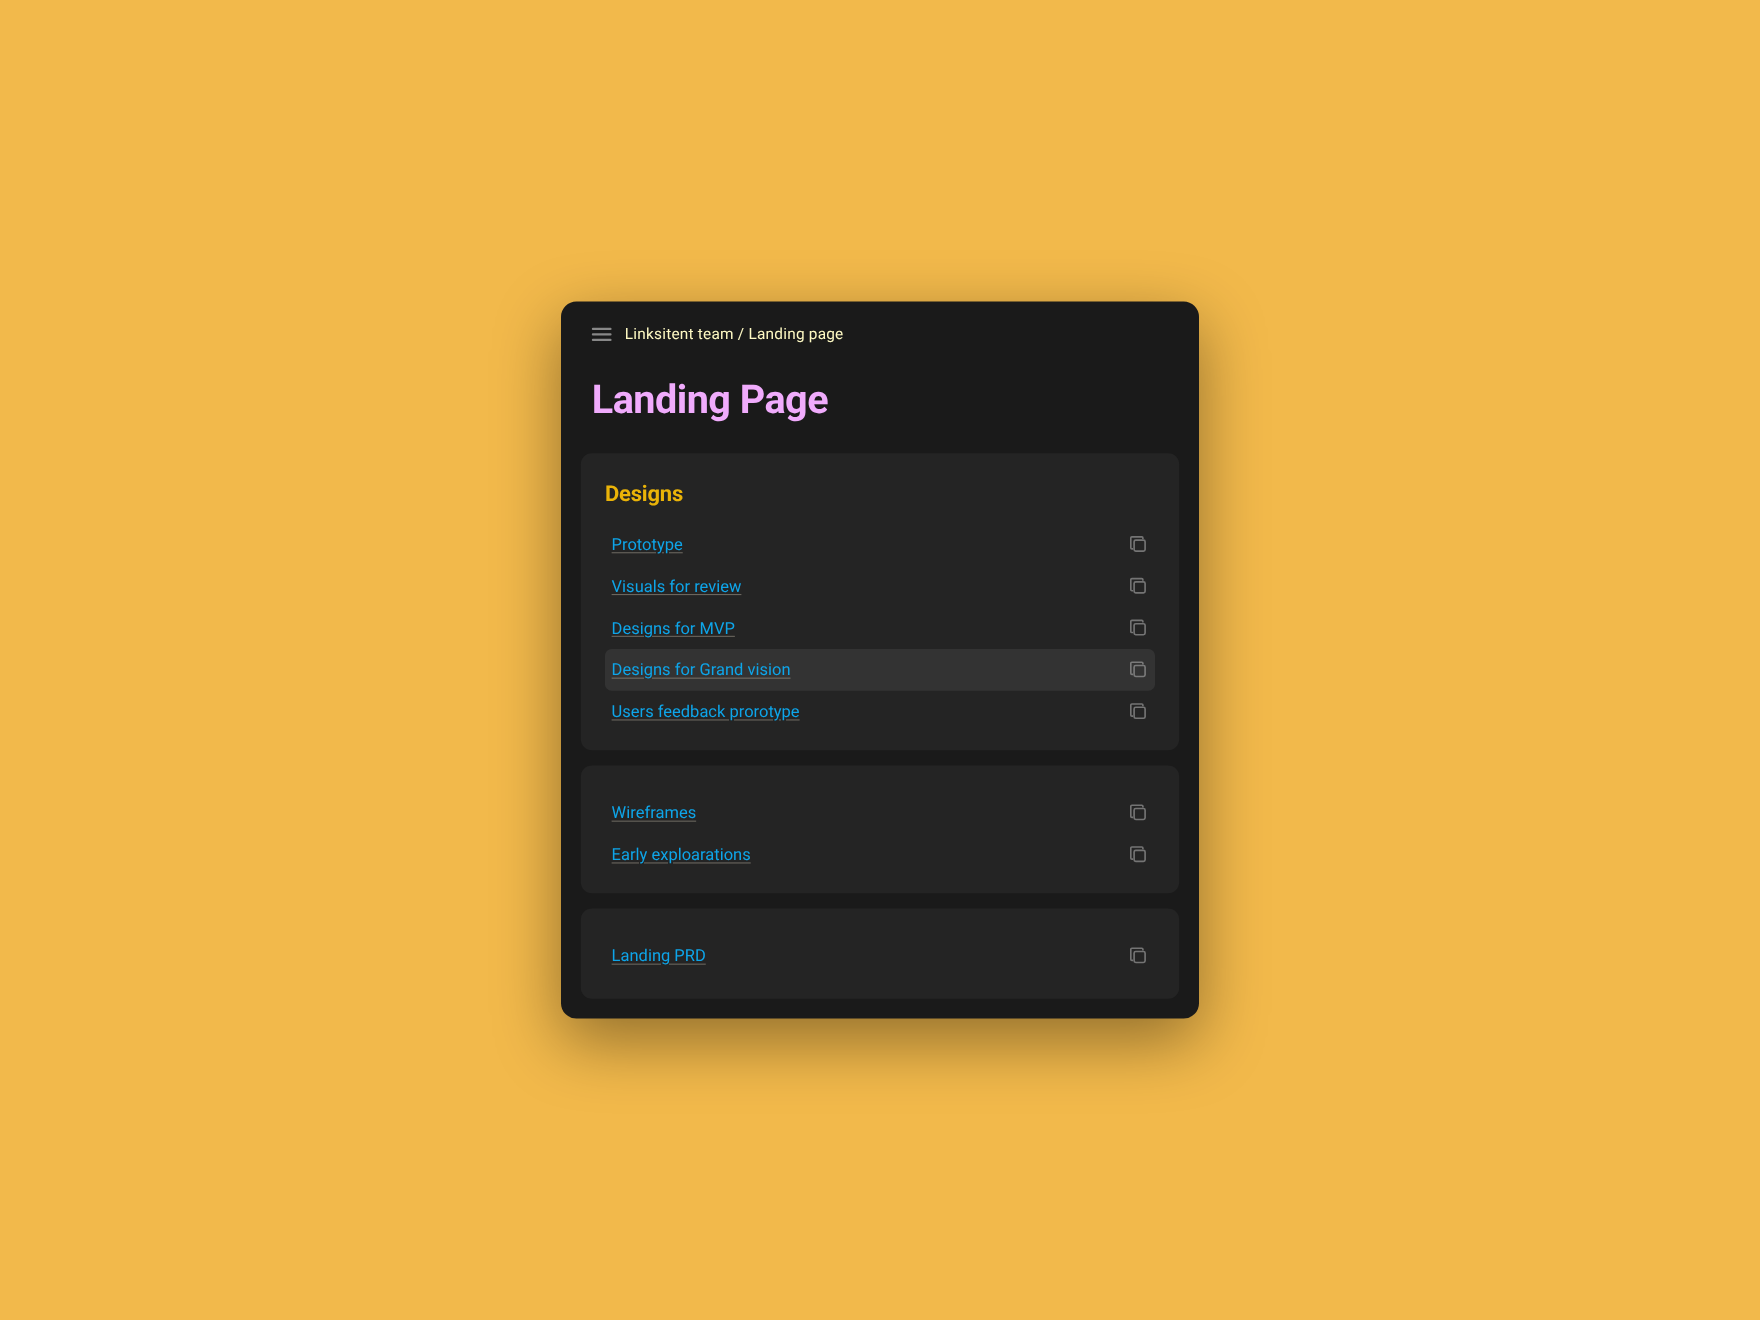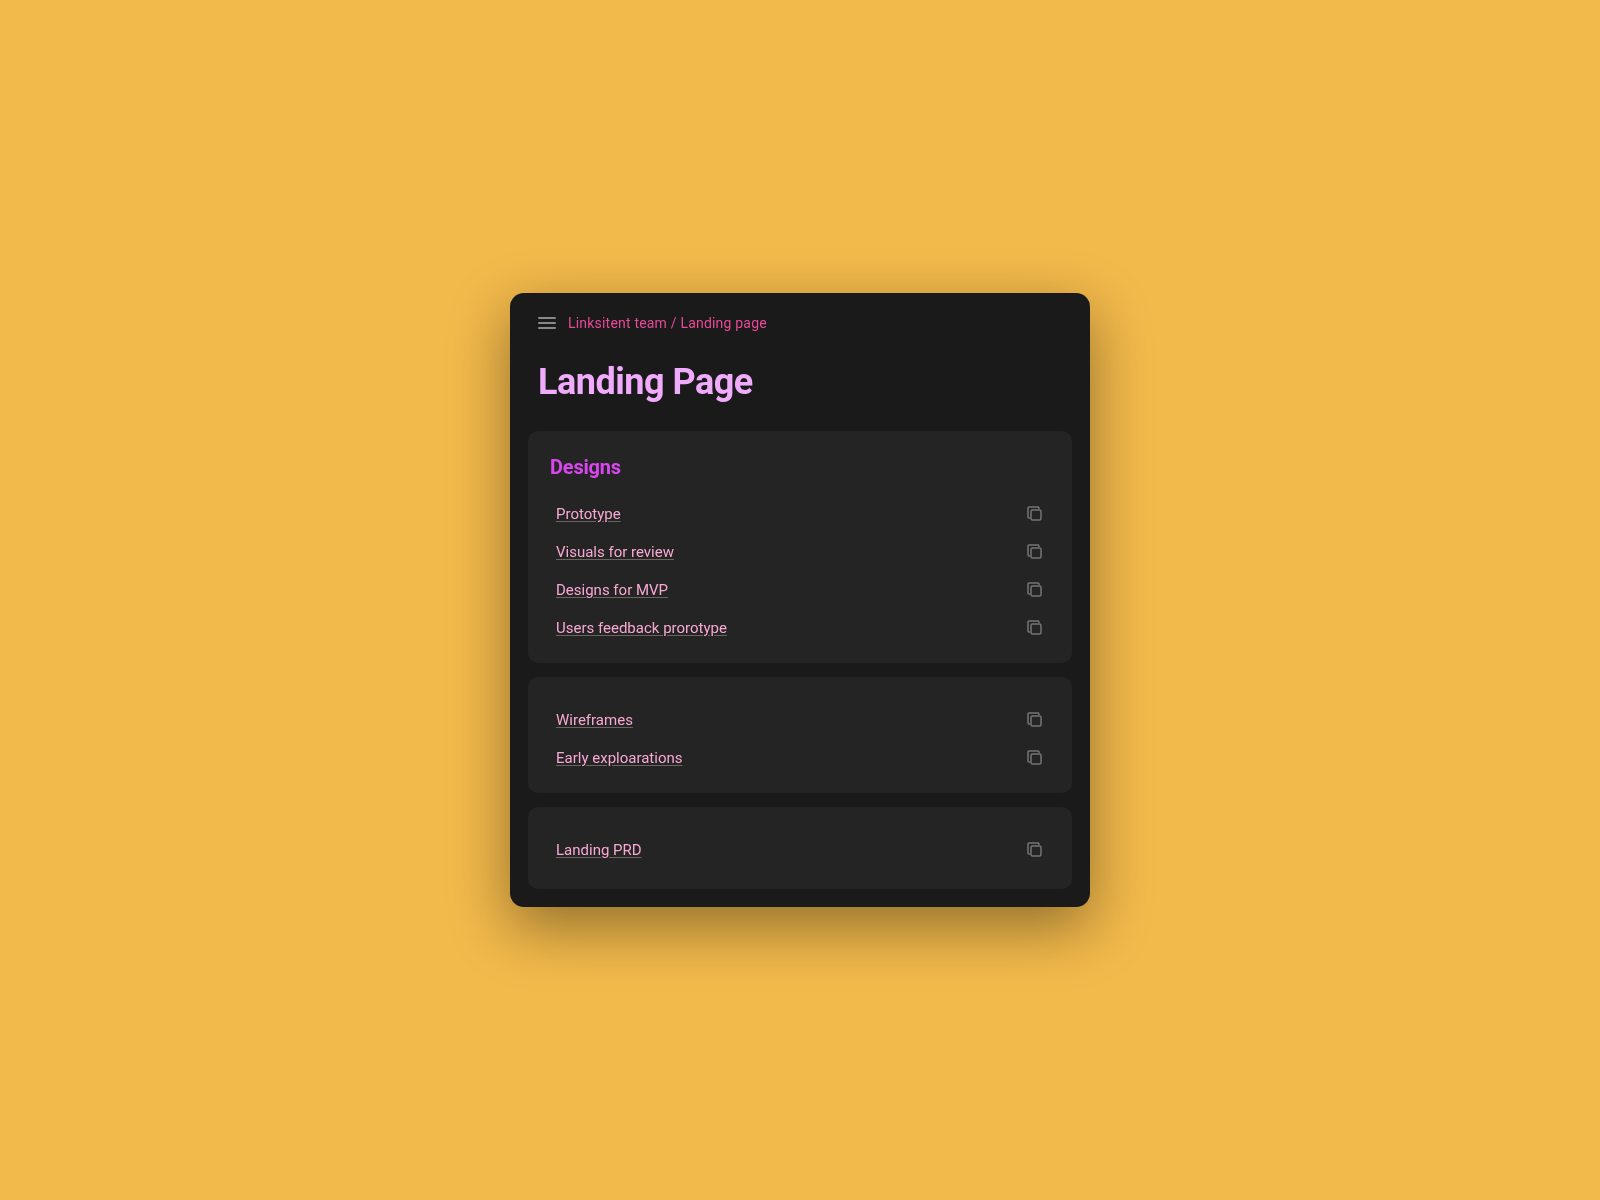--- a/index.html
+++ b/index.html
@@ -43,21 +43,21 @@
 
     .hamburger-icon span {
       display: block;
       width: 18px;
       height: 2px;
       background-color: #888;
       border-radius: 1px;
     }
 
     .breadcrumb {
-      color: #ec4899;
+      color: #fef9c3;
       font-size: 14px;
       letter-spacing: 0.2px;
     }
 
     .page-title-section {
       padding: 16px 28px 28px 28px;
     }
 
     .page-title {
       font-size: 36px;
@@ -75,42 +75,42 @@
 
     .section-card {
       background-color: #242424;
       border-radius: 10px;
       padding: 24px 22px 16px 22px;
     }
 
     .section-title {
       font-size: 20px;
       font-weight: 700;
-      color: #d946ef;
+      color: #eab308;
       margin-bottom: 16px;
       letter-spacing: -0.2px;
     }
 
     .list-item {
       display: flex;
       align-items: center;
       justify-content: space-between;
       padding: 10px 6px;
       border-radius: 6px;
       cursor: pointer;
       transition: background 0.15s;
     }
 
     .list-item.highlighted {
       background-color: rgba(255,255,255,0.07);
     }
 
     .item-label {
       font-size: 15px;
-      color: #f9a8d4;
+      color: #0ea5e9;
       text-decoration: underline;
       text-underline-offset: 2px;
       text-decoration-color: rgba(176,168,152,0.5);
     }
 
     .copy-icon {
       width: 18px;
       height: 18px;
       flex-shrink: 0;
       opacity: 0.6;
@@ -172,20 +172,29 @@
       <div class="list-item">
         <span class="item-label">Designs for MVP</span>
         <span class="copy-icon">
           <svg viewBox="0 0 18 18" fill="none" xmlns="http://www.w3.org/2000/svg">
             <rect x="5" y="5" width="10" height="10" rx="1.5" stroke="#aaa" stroke-width="1.5"></rect>
             <path d="M4 13H3C2.44772 13 2 12.5523 2 12V3C2 2.44772 2.44772 2 3 2H12C12.5523 2 13 2.44772 13 3V4" stroke="#aaa" stroke-width="1.5"></path>
           </svg>
         </span>
       </div>
 
+      <div class="list-item highlighted">
+        <span class="item-label">Designs for Grand vision</span>
+        <span class="copy-icon">
+          <svg viewBox="0 0 18 18" fill="none" xmlns="http://www.w3.org/2000/svg">
+            <rect x="5" y="5" width="10" height="10" rx="1.5" stroke="#aaa" stroke-width="1.5"></rect>
+            <path d="M4 13H3C2.44772 13 2 12.5523 2 12V3C2 2.44772 2.44772 2 3 2H12C12.5523 2 13 2.44772 13 3V4" stroke="#aaa" stroke-width="1.5"></path>
+          </svg>
+        </span>
+      </div>
 
       <div class="list-item">
         <span class="item-label">Users feedback prorotype</span>
         <span class="copy-icon">
           <svg viewBox="0 0 18 18" fill="none" xmlns="http://www.w3.org/2000/svg">
             <rect x="5" y="5" width="10" height="10" rx="1.5" stroke="#aaa" stroke-width="1.5"></rect>
             <path d="M4 13H3C2.44772 13 2 12.5523 2 12V3C2 2.44772 2.44772 2 3 2H12C12.5523 2 13 2.44772 13 3V4" stroke="#aaa" stroke-width="1.5"></path>
           </svg>
         </span>
       </div>

